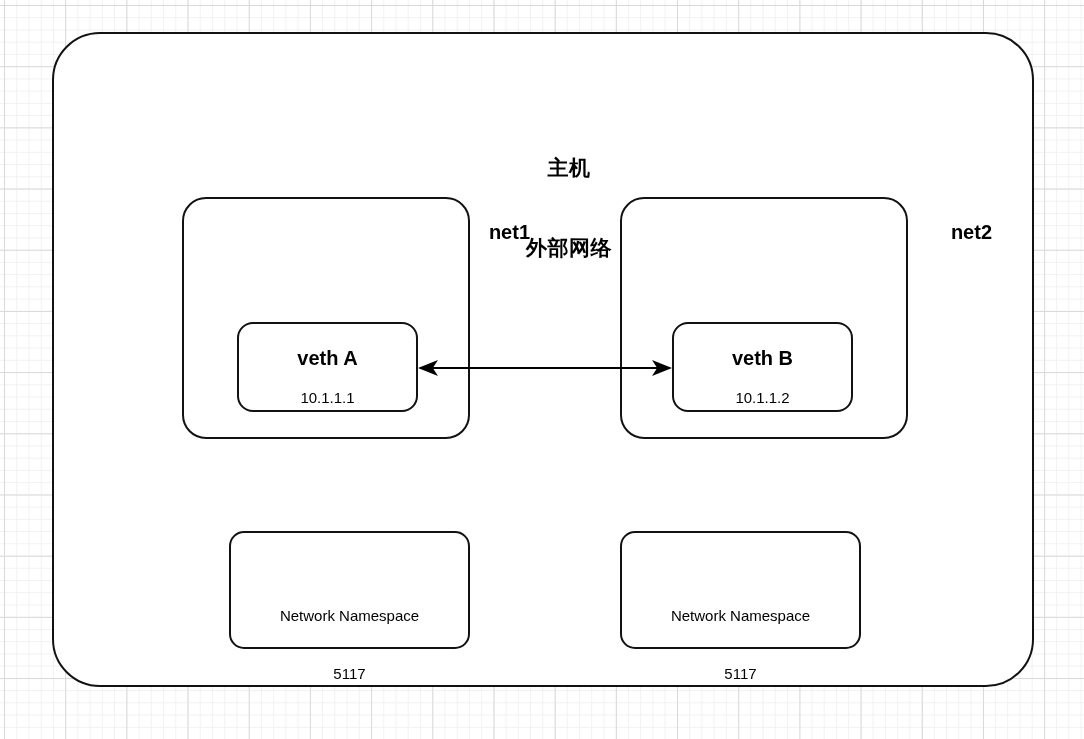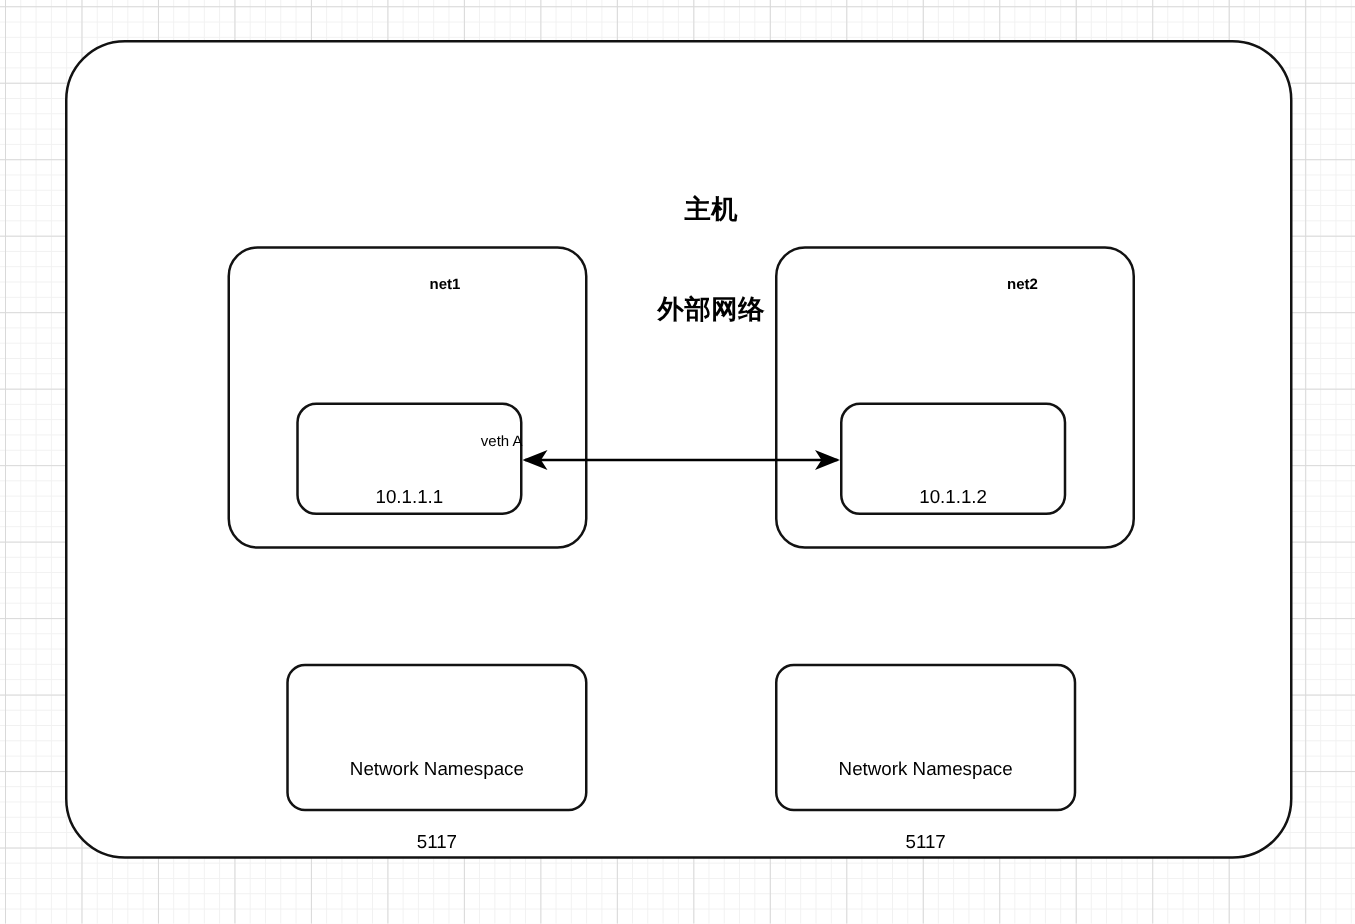--- a/index.html
+++ b/index.html
@@ -84,32 +84,32 @@
     font-size: 21px;
     font-weight: bold;
     letter-spacing: 0.5px;
     padding-left: 26px;
   }
   .host-title span { display: block; }
 
   .net-title {
     top: 220px;
     width: 348px;
-    font-size: 12px;
+    font-size: 20px;
     font-weight: bold;
+    text-align: right;
   }
   .net-title.left  { left: 182px; }
   .net-title.right { left: 620px; padding-left: 24px; }
 
   .veth-name {
     top: 346px;
     width: 181px;
-    font-size: 12px;
-    font-weight: normal;
-    text-align: right;
+    font-size: 20px;
+    font-weight: bold;
   }
   .veth-name.left  { left: 237px; }
   .veth-name.right { left: 672px; }
 
   .veth-ip {
     top: 388px;
     width: 181px;
     font-size: 15px;
     font-weight: normal;
   }
@@ -150,20 +150,21 @@
   <div class="label net-title left">net1</div>
 
   <div class="box net-box right"></div>
   <div class="label net-title right">net2</div>
 
   <div class="box veth-box left"></div>
   <div class="label veth-name left">veth A</div>
   <div class="label veth-ip left">10.1.1.1</div>
 
   <div class="box veth-box right"></div>
+  <div class="label veth-name right">veth B</div>
   <div class="label veth-ip right">10.1.1.2</div>
 
   <svg class="link-arrow" viewBox="0 0 270 32">
     <defs>
       <marker id="arrow-end" markerWidth="10" markerHeight="10" refX="9" refY="4" orient="auto" markerUnits="strokeWidth">
         <path d="M0,0 L10,4 L0,8 L2.6,4 z" fill="#000000"></path>
       </marker>
       <marker id="arrow-start" markerWidth="10" markerHeight="10" refX="1" refY="4" orient="auto" markerUnits="strokeWidth">
         <path d="M10,0 L0,4 L10,8 L7.4,4 z" fill="#000000"></path>
       </marker>

